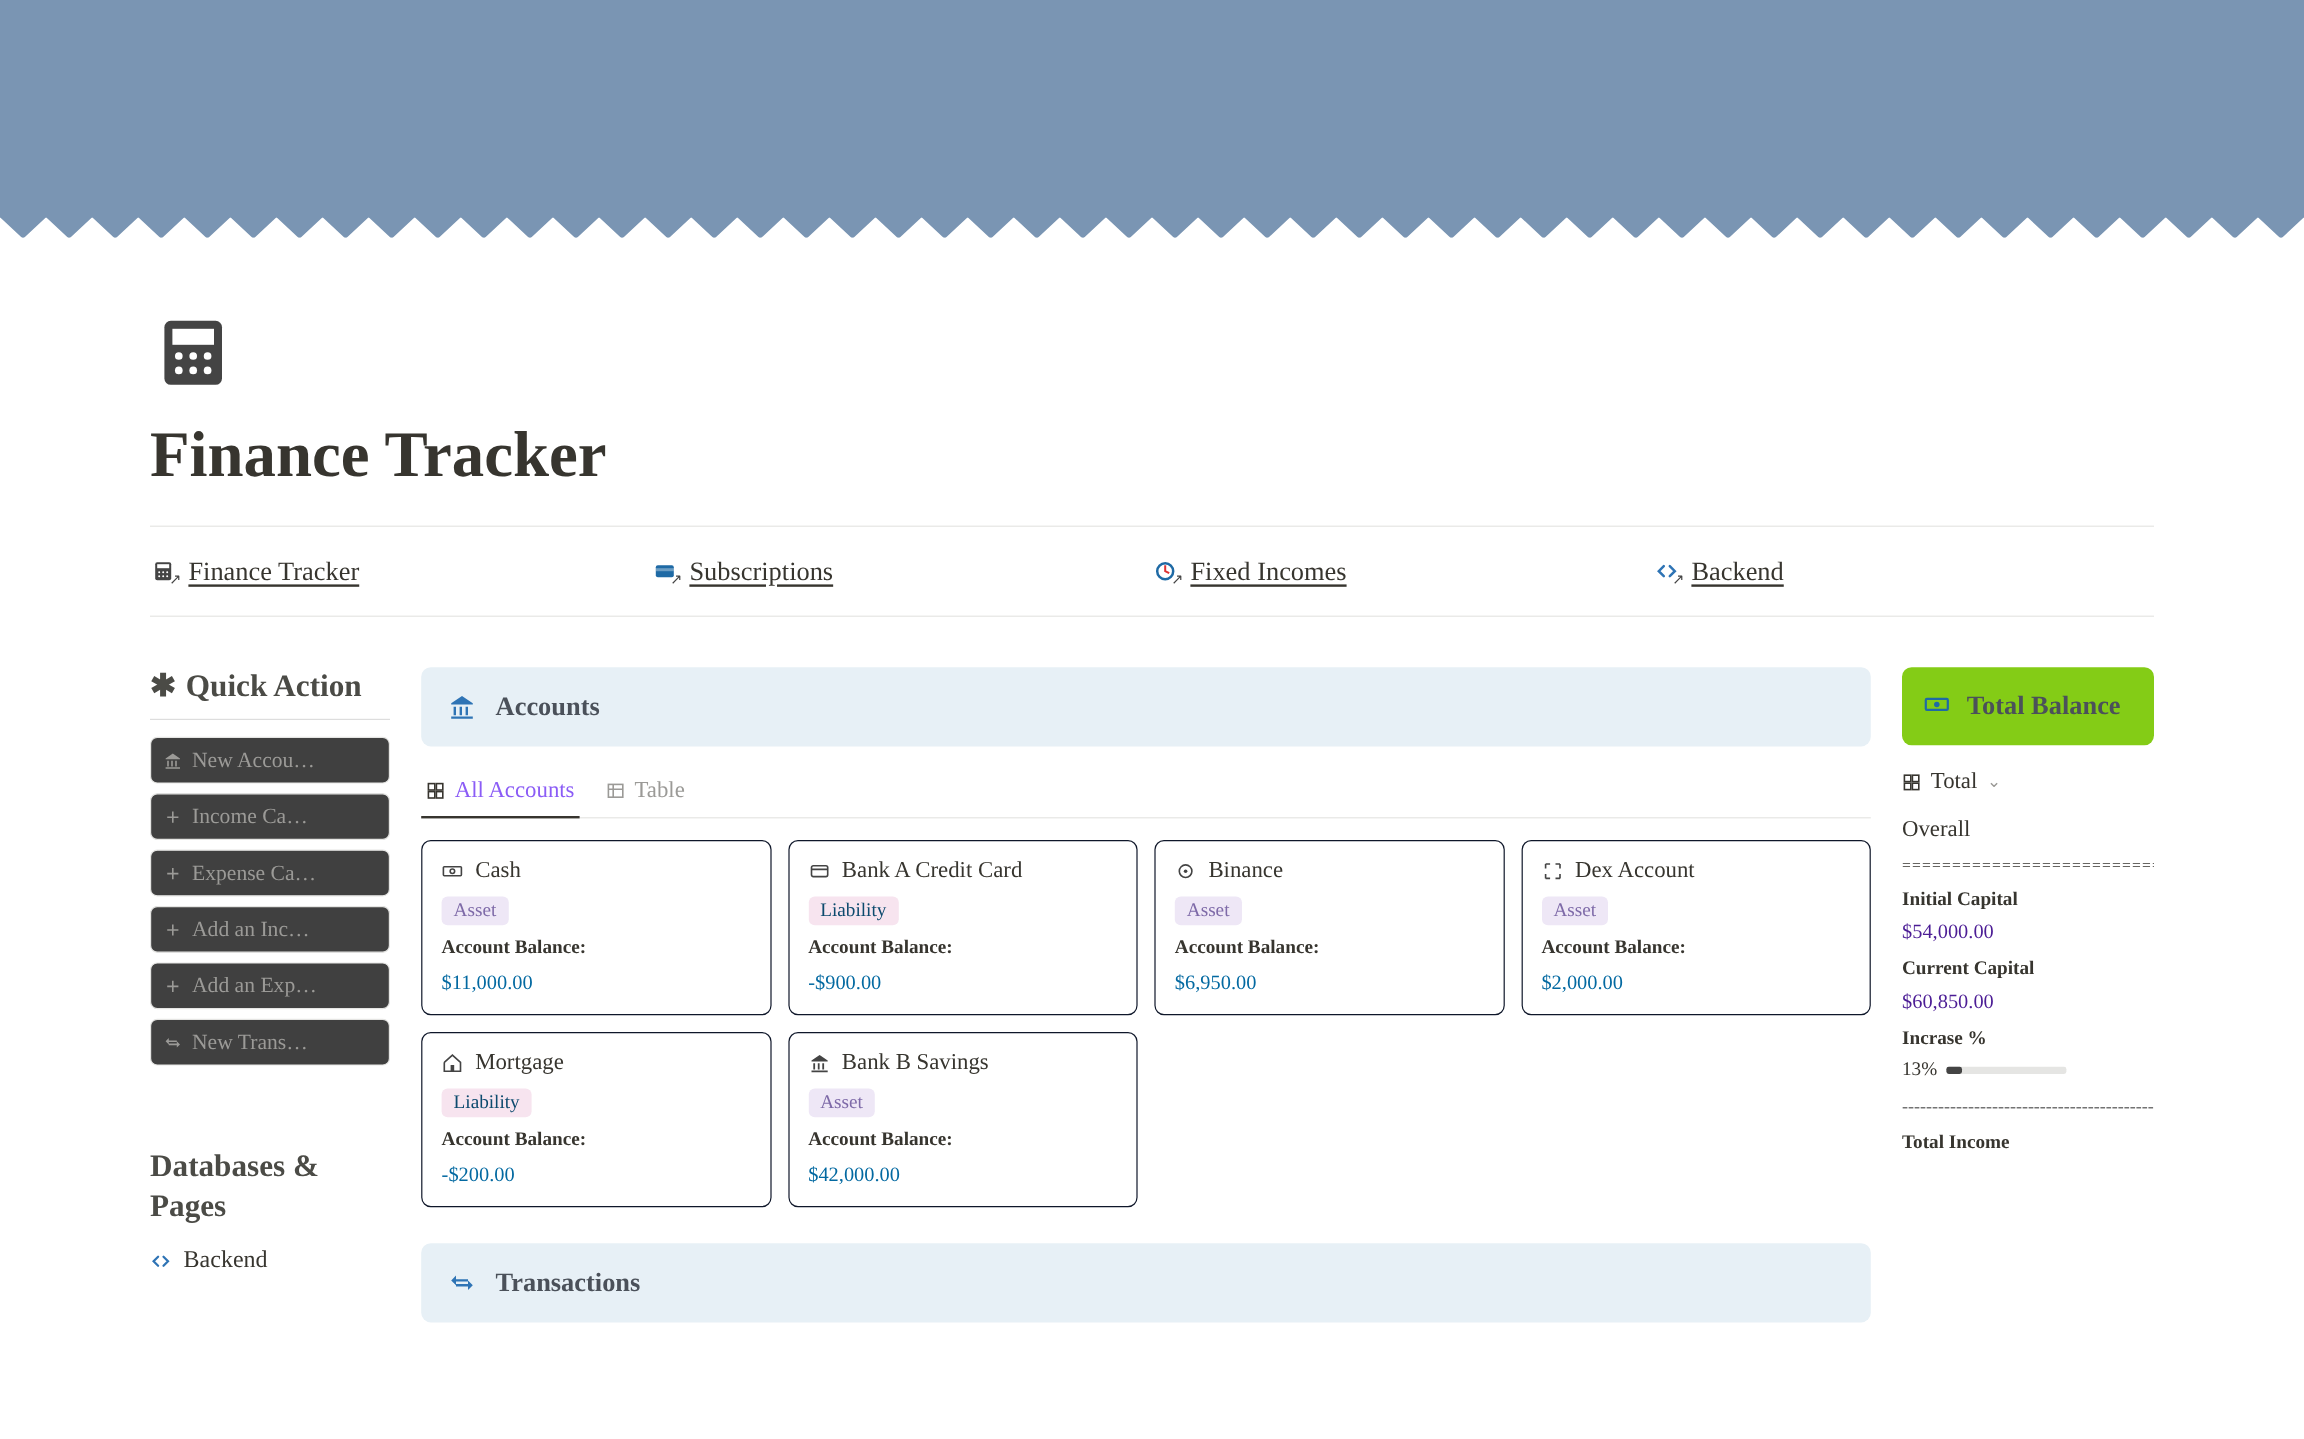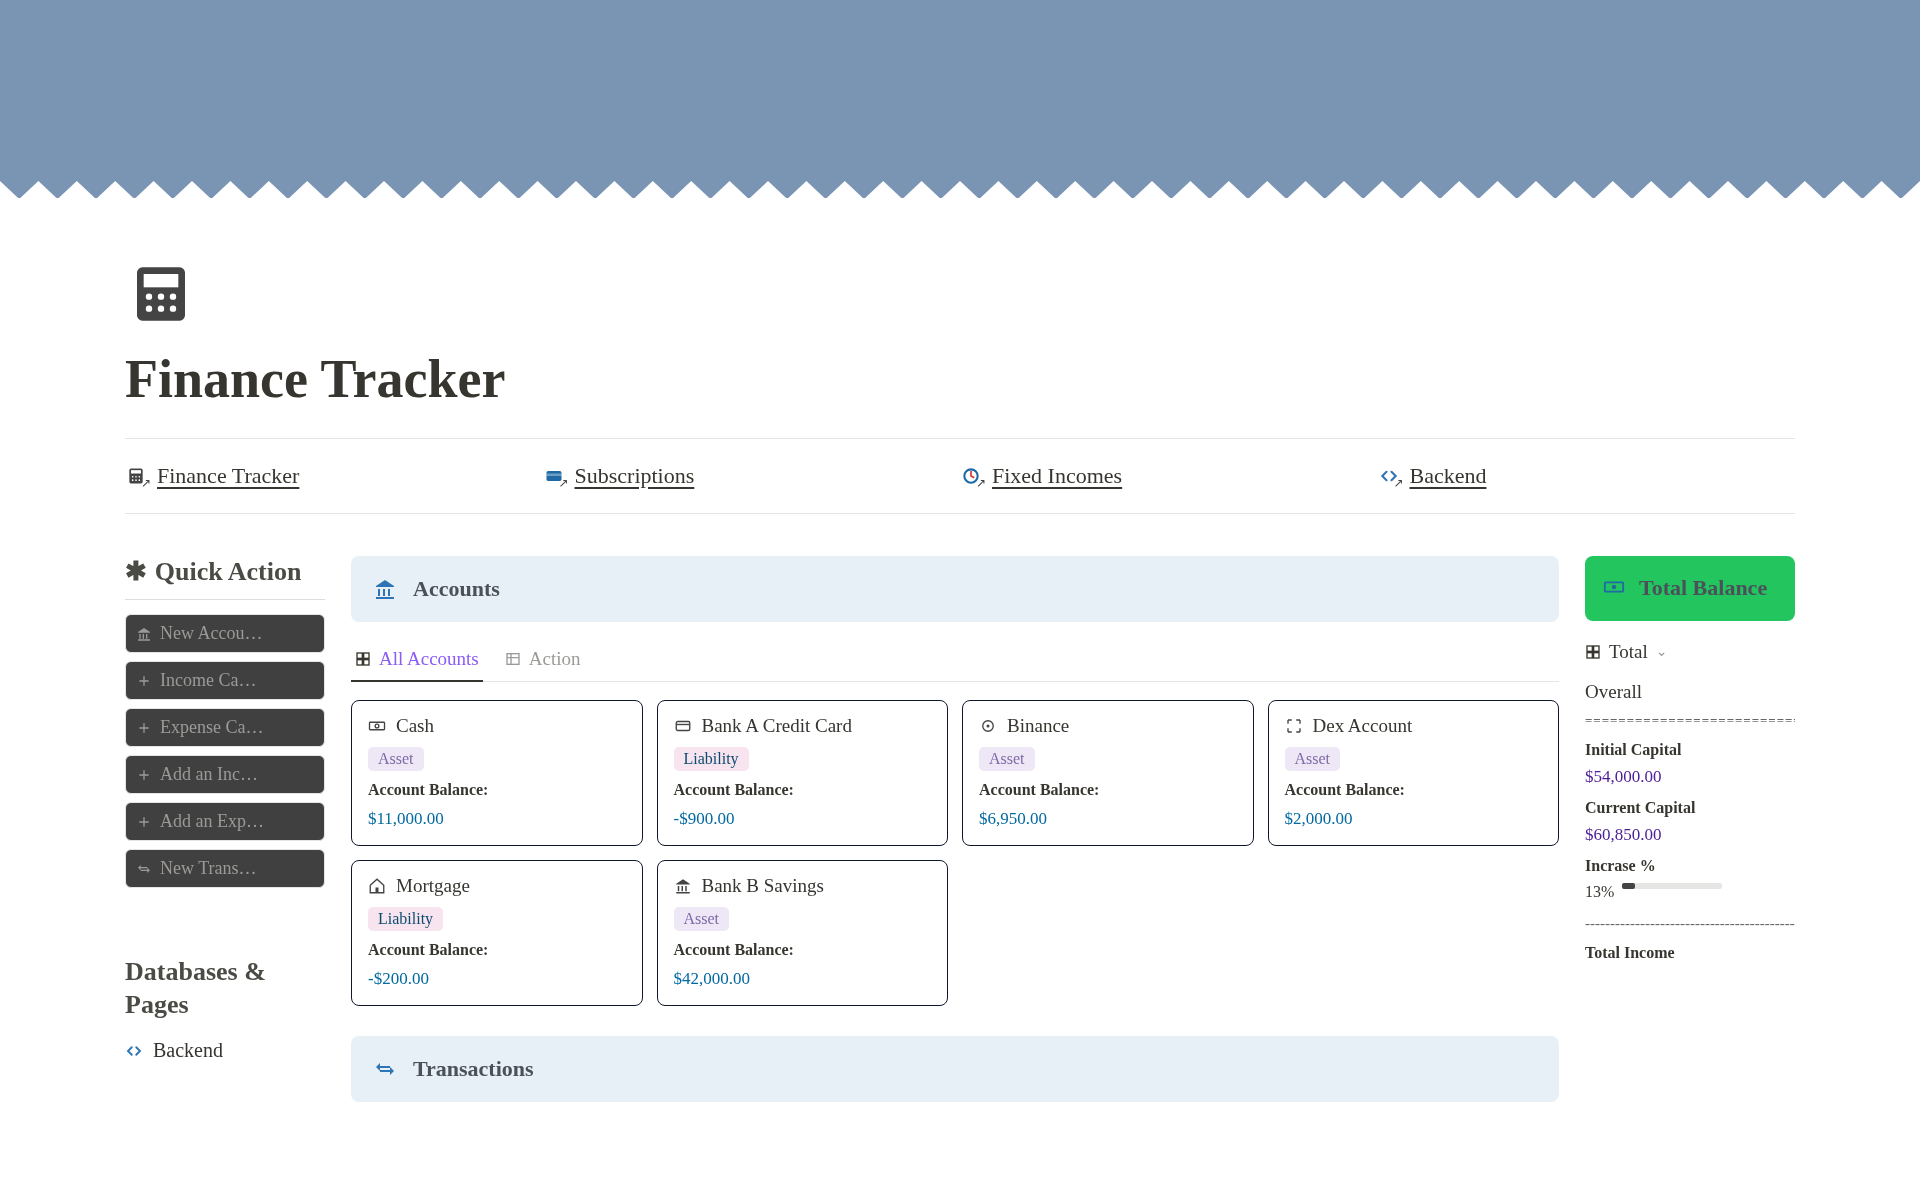--- a/index.html
+++ b/index.html
@@ -37,30 +37,30 @@
 .card { border:1px solid #0f172a; border-radius:8px; padding:14px 16px 16px; background:#fff; cursor:pointer; }
 .card-top { display:flex; align-items:center; gap:10px; font-size:19px; color:#37352f; }
 .card-top .ic { width:18px; height:18px; display:inline-flex; align-items:center; justify-content:center; }
 .badge { display:inline-block; margin-top:10px; padding:3px 10px; border-radius:5px; font-size:16px; }
 .badge.asset { background:#eee7f6; color:#7e6aa8; }
 .badge.liability { background:#f7e4ef; color:#0c4a6e; }
 .card-lbl { margin-top:10px; font-size:16px; font-weight:700; color:#37352f; }
 .card-val { margin-top:10px; font-size:17px; color:#0369a1; }
 .transactions-head { margin-top:30px; }
 .right { width: 210px; flex-shrink:0; }
-.callout { background:#22c55e; border-radius:8px; padding:18px 18px; display:flex; gap:14px; }
+.callout { background:#84cc16; border-radius:8px; padding:18px 18px; display:flex; gap:14px; }
 .callout .ic { color:#1f6aa5; flex-shrink:0; margin-top:2px; }
 .callout h3 { font-size:22px; font-weight:700; color:#4b515a; line-height:1.3; }
 .total-sel { display:flex; align-items:center; gap:8px; margin-top:20px; font-size:19px; cursor:pointer; }
 .overall { margin-top:18px; font-size:19px; color:#37352f; }
 .sep { margin-top:10px; letter-spacing:1px; font-size:13px; color:#37352f; overflow:hidden; white-space:nowrap; }
 .kv { margin-top:12px; }
 .kv .k { font-size:16px; font-weight:700; color:#37352f; }
 .kv .v { font-size:17px; color:#4c1d95; margin-top:8px; }
-.progress-row { display:flex; align-items:flex-start; gap:8px; margin-top:8px; font-size:16px; }
+.progress-row { display:flex; align-items:center; gap:8px; margin-top:8px; font-size:16px; }
 .pbar { width:100px; height:6px; background:#e5e5e3; position:relative; border-radius:2px; }
 .pbar .fill { position:absolute; left:0; top:0; bottom:0; background:#444; border-radius:2px; }
 .dashed { margin-top:14px; color:#666; overflow:hidden; white-space:nowrap; font-size:15px; }
 svg { display:block; }
 </style>
 </head>
 <body>
 
 <div class="banner">
   <div class="banner-zigzag"></div>
@@ -221,21 +221,21 @@
             </span>
           <span>All Accounts</span>
         </div>
         <div class="tab">
           <span>
               <svg width="16" height="16" viewBox="0 0 24 24">
                 <rect x="3" y="4" width="18" height="16" fill="none" stroke="#9b9a97" stroke-width="2"></rect>
                 <path d="M3 10h18M9 4v16" stroke="#9b9a97" stroke-width="2"></path>
               </svg>
             </span>
-          <span>Action</span>
+          <span>Table</span>
         </div>
       </div>
 
       <div class="cards">
         <div class="card">
           <div class="card-top">
               <span class="ic">
                 <svg viewBox="0 0 24 24" width="18" height="18">
                   <rect x="2" y="7" width="20" height="10" rx="1" fill="none" stroke="#444" stroke-width="1.8"></rect>
                   <circle cx="12" cy="12" r="2.5" fill="none" stroke="#444" stroke-width="1.8"></circle>

